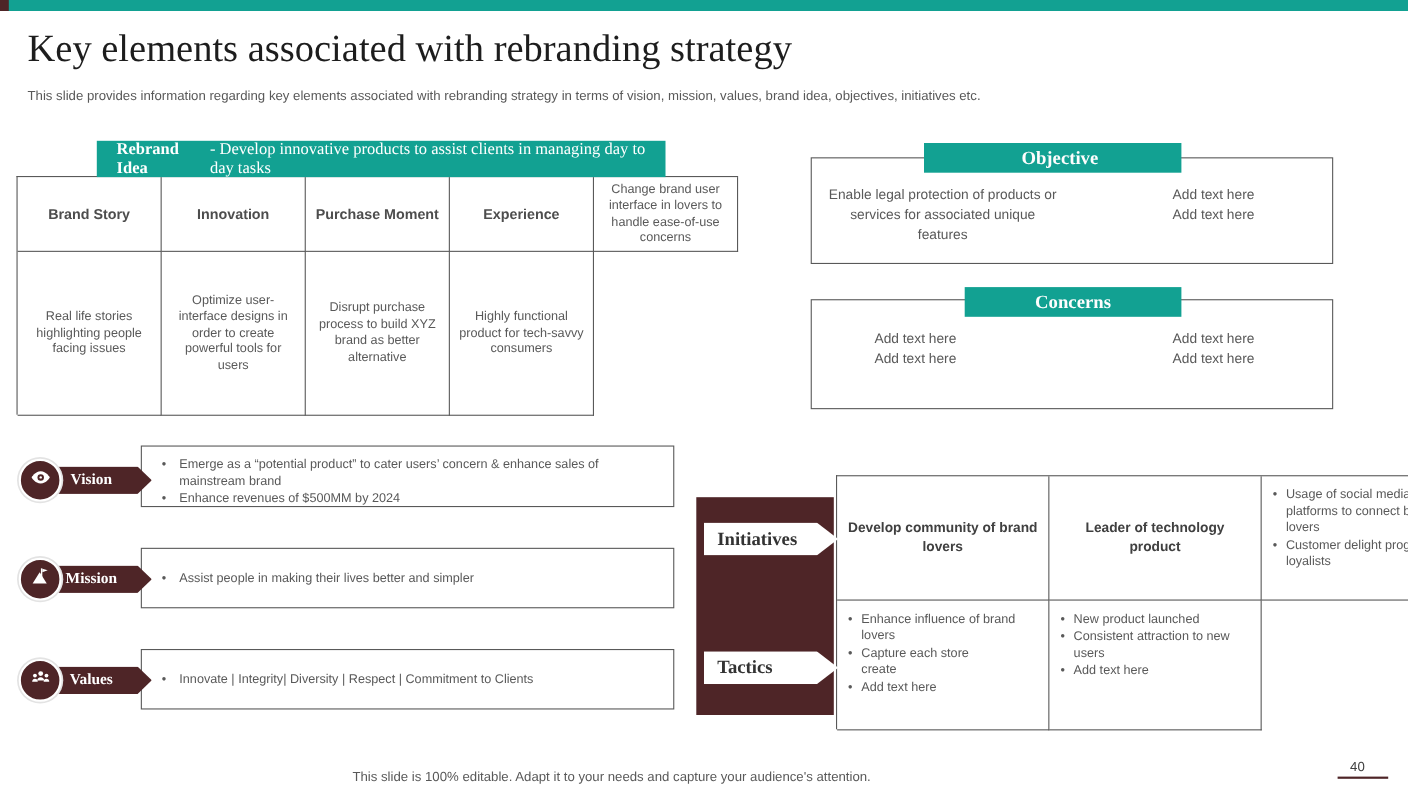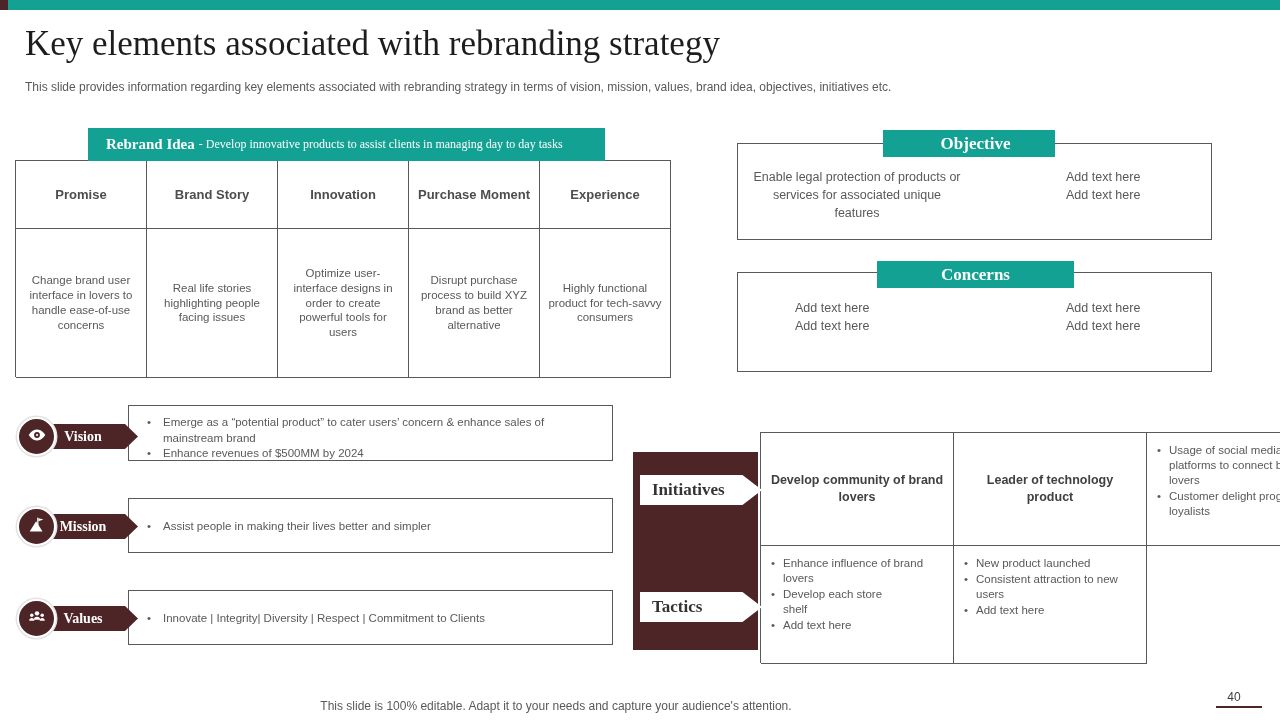--- a/index.html
+++ b/index.html
@@ -29,21 +29,21 @@
 
   
   .rebrand-banner {
     left:88px; top:128px; width:517px; height:33px;
     background:#12a192; color:#ffffff;
     font-family:"Liberation Serif", serif;
     display:flex; align-items:center; padding-left:18px;
     z-index:3;
   }
   .rebrand-banner b { font-size:15px; font-weight:700; margin-right:4px; }
-  .rebrand-banner span.desc { font-size:12px; }
+  .rebrand-banner span.desc { font-size:15px; }
 
   
   .brand-table {
     left:15px; top:160px; width:656px; height:217px;
     display:grid; grid-template-columns:repeat(5,1fr); grid-template-rows:68px 149px;
     border-left:1px solid #595959; border-top:1px solid #595959;
     background:#fff; z-index:2;
   }
   .brand-table .cell {
     border-right:1px solid #595959; border-bottom:1px solid #595959;
@@ -54,21 +54,21 @@
   .brand-table .body { font-size:11.5px; color:#595959; line-height:1.3; }
 
   
   .tag-box { border:1px solid #595959; background:#fff; }
   .tag-tab {
     background:#12a192; color:#fdfdfd; text-align:center;
     font-family:"Liberation Serif", serif; font-weight:700; font-size:17px;
     line-height:27px; height:27px; z-index:3;
   }
   .obj-box { left:737px; top:143px; width:475px; height:97px; }
-  .obj-tab { left:883px; top:130px; width:172px;padding-left:13px; }
+  .obj-tab { left:840px; top:130px; width:234px;padding-left:13px; }
   .obj-left {
     left:752px; top:168px; width:210px; text-align:center;
     font-size:12.5px; color:#595959; line-height:1.45;
   }
   .obj-right { left:1066px; top:168px; width:140px; font-size:12.5px; color:#595959; line-height:1.45; }
 
   .con-box { left:737px; top:272px; width:475px; height:100px; }
   .con-tab { left:877px; top:261px; width:197px; }
   .con-left { left:795px; top:299px; width:150px; font-size:12.5px; color:#595959; line-height:1.45; }
   .con-right { left:1066px; top:299px; width:150px; font-size:12.5px; color:#595959; line-height:1.45; }
@@ -133,21 +133,20 @@
 
 <div class="abs slide-title">Key elements associated with rebranding strategy</div>
 <div class="abs slide-subtitle">This slide provides information regarding key elements associated with rebranding strategy in terms of vision, mission, values, brand idea, objectives, initiatives etc.</div>
 
 <div class="abs rebrand-banner">
   <b>Rebrand Idea</b>
   <span class="desc">- Develop innovative products to assist clients in managing  day to day tasks</span>
 </div>
 
 <div class="abs brand-table">
-  <div class="cell head">Promise</div>
   <div class="cell head">Brand Story</div>
   <div class="cell head">Innovation</div>
   <div class="cell head">Purchase Moment</div>
   <div class="cell head">Experience</div>
   <div class="cell body">Change brand user interface in lovers to handle ease-of-use concerns</div>
   <div class="cell body">Real life stories highlighting people facing issues</div>
   <div class="cell body">Optimize user-interface designs in order to create powerful tools for users</div>
   <div class="cell body">Disrupt purchase process to build XYZ  brand as better alternative</div>
   <div class="cell body">Highly functional product for tech-savvy consumers</div>
 </div>
@@ -243,21 +242,21 @@
       <span>Customer delight programs for loyalists</span>
       </div>
   </div>
   <div class="cell tcell">
     <div class="bullet-row">
         <span class="bdot">•</span>
       <span>Enhance influence of brand lovers</span>
       </div>
     <div class="bullet-row" style="width:72%;">
         <span class="bdot">•</span>
-      <span>Develop each store shelf</span>
+      <span>Capture each store create</span>
       </div>
     <div class="bullet-row">
         <span class="bdot">•</span>
       <span>Add text here</span>
       </div>
   </div>
   <div class="cell tcell">
     <div class="bullet-row">
         <span class="bdot">•</span>
       <span>New product launched</span>

